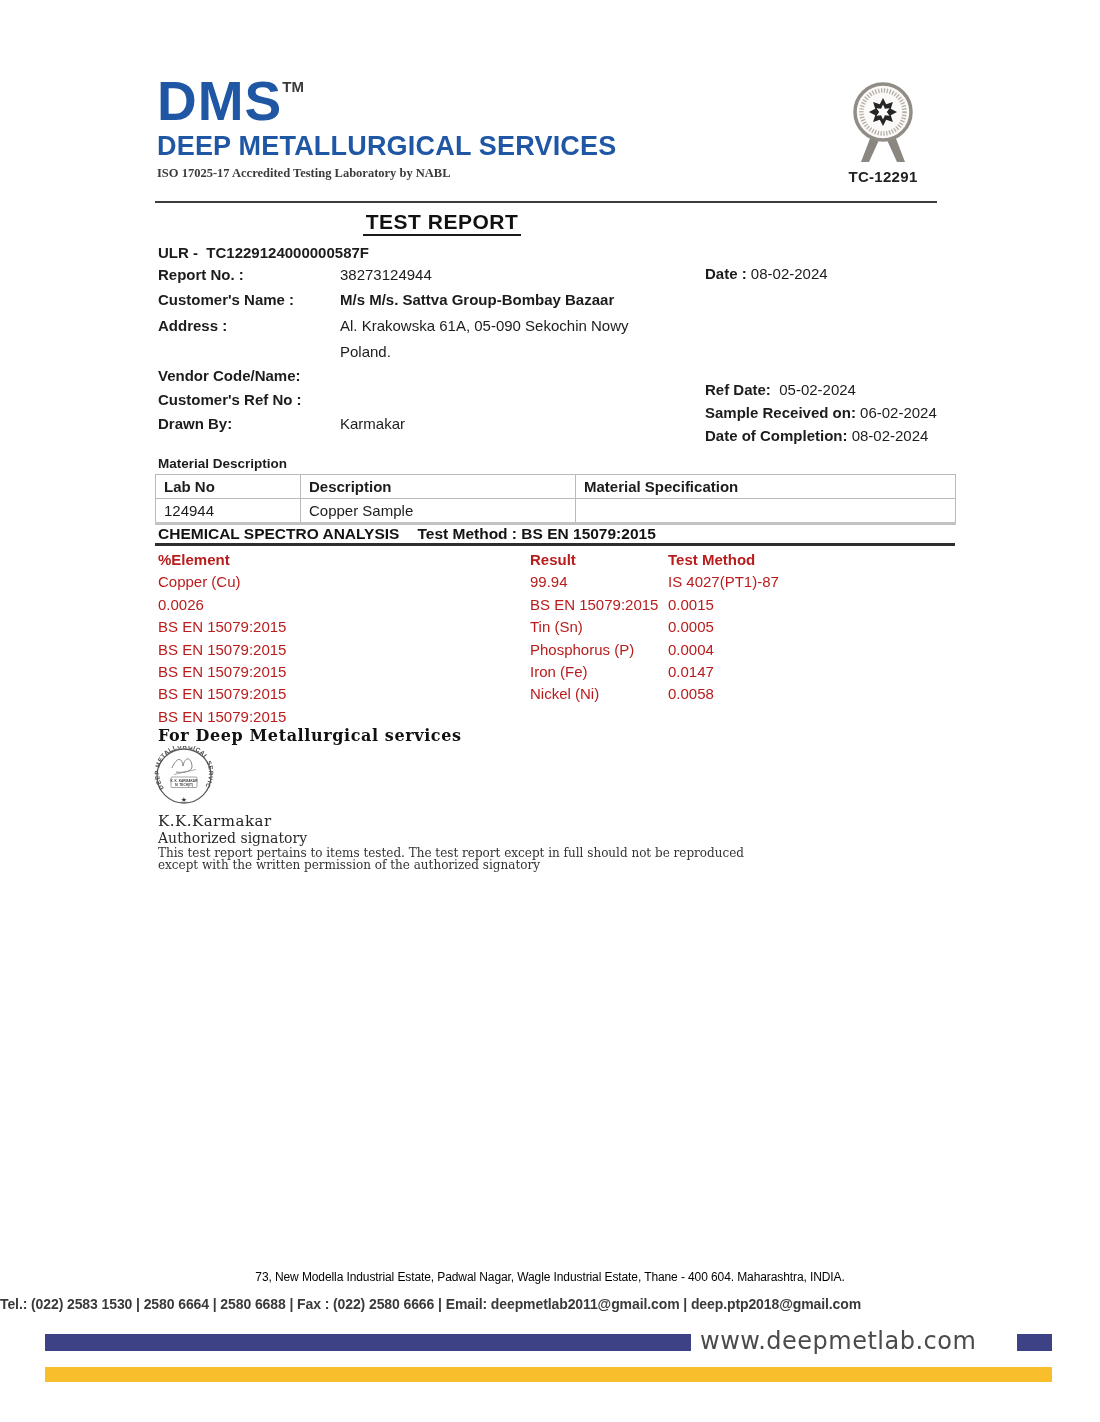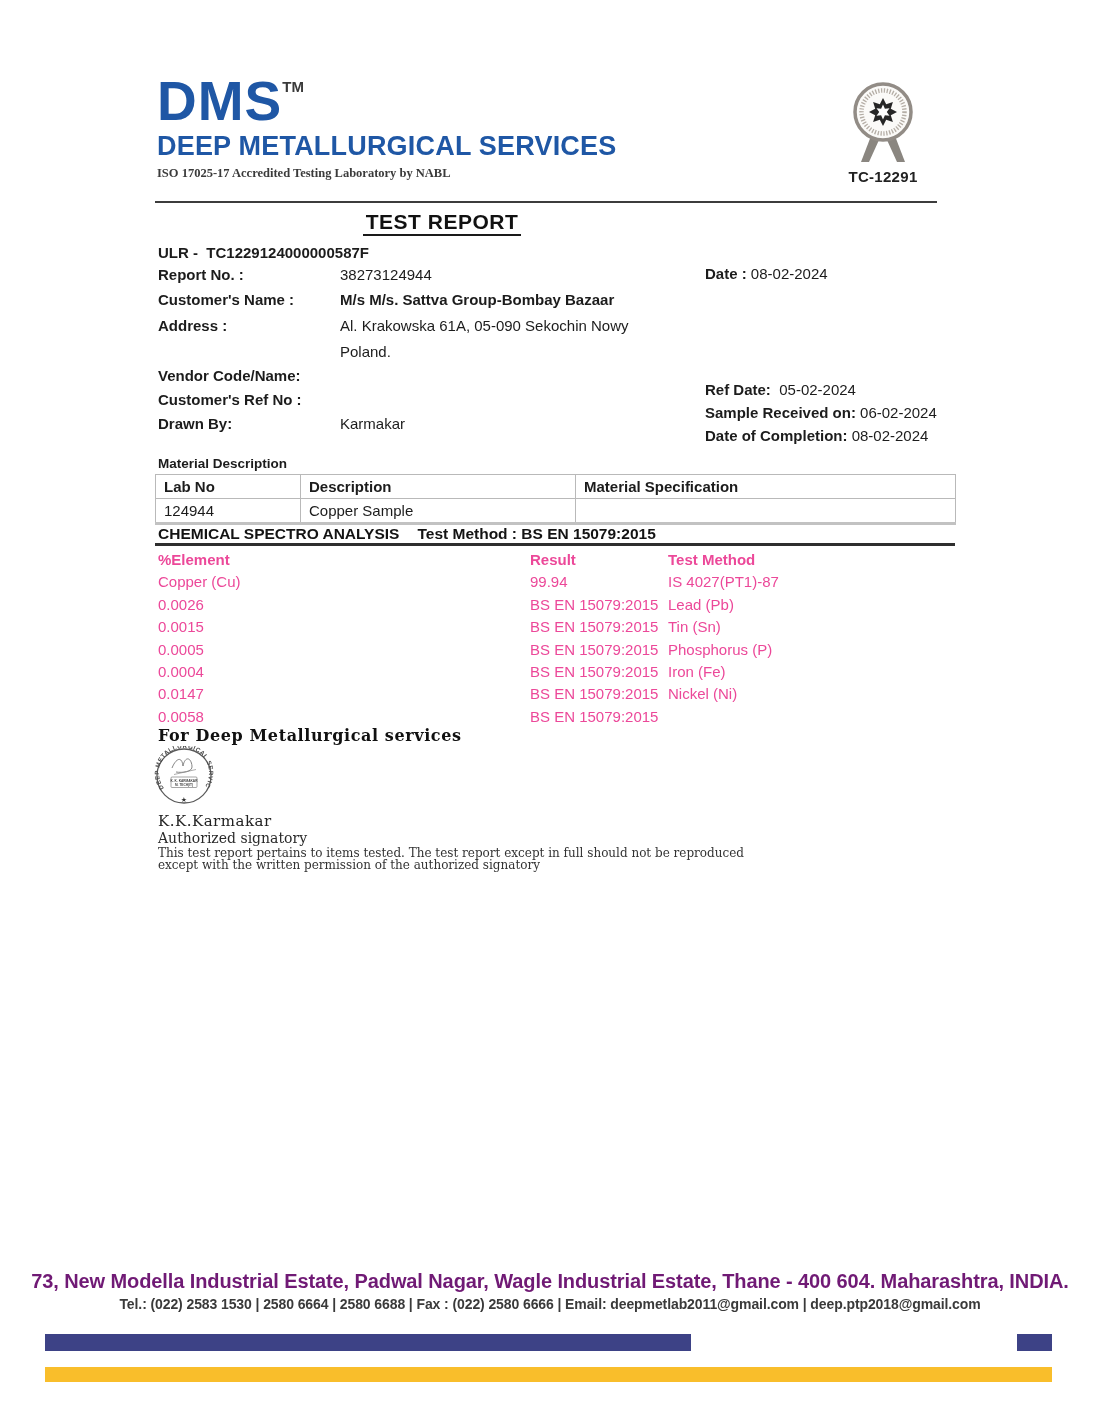--- a/index.html
+++ b/index.html
@@ -35,34 +35,34 @@
   .mat-label{left:158px; top:456px; font-size:13.5px; font-weight:bold; color:#1c1c1c;}
   .mat-table{left:155px; top:474px; width:800px; border-collapse:collapse; table-layout:fixed; font-size:15px; color:#1c1c1c;}
   .mat-table td{border:1px solid #b9b9b9; height:21px; padding:1px 8px; vertical-align:middle; overflow:hidden; white-space:nowrap;}
   .mat-table tr.hdr td{font-weight:bold;}
   .mat-table{border-bottom:3px solid #c2c2c2;}
 
   
   .chem-head{left:158px; top:525px; font-size:15.5px; font-weight:bold; color:#131313;}
   .chem-head .gap{display:inline-block; width:18px;}
   .chem-rule{left:155px; top:543px; width:800px; height:2.5px; background:#2e2e2e;}
-  .an-grid{left:158px; top:549px; width:800px; display:grid; grid-template-columns:372px 138px 1fr; font-size:15px; color:#ec4899;}
+  .an-grid{left:158px; top:549px; width:800px; display:grid; grid-template-columns:372px 138px 1fr; font-size:15px; color:#b91c1c;}
   .an-grid > div{height:22.4px; line-height:22.4px; white-space:nowrap;}
   .an-hdr{font-weight:bold;}
 
   
   .for-line{left:158px; top:726px; font-family:"DejaVu Serif", serif; font-weight:bold; font-size:16px; letter-spacing:0.6px; color:#111111;}
   .stamp{left:152px; top:746px;}
   .sig-name{left:158px; top:812px; font-family:"DejaVu Serif", serif; font-size:15px; color:#222222; letter-spacing:0.5px;}
   .sig-role{left:158px; top:830px; font-family:"DejaVu Serif", serif; font-size:14px; color:#2a2a2a;}
   .sig-disc{left:158px; top:848px; font-family:"DejaVu Serif", serif; font-size:12px; line-height:11.5px; color:#333333;}
 
   
-  .f-address{left:0; top:1270px; width:1100px; text-align:center; font-size:20px; font-weight:bold; color:#701a75; letter-spacing:-0.1px;}
-  .f-contact{left:0; top:1296px; width:1100px; text-align:center; font-size:14px; font-weight:bold; color:#3a3a3a; letter-spacing:-0.1px;}
+  .f-address{left:0; top:1270px; width:1100px; text-align:center; font-size:12px; font-weight:normal; color:#000000; letter-spacing:-0.1px;}
+  .f-contact{left:0; top:1296px; width:1100px; font-size:14px; font-weight:bold; color:#3a3a3a; letter-spacing:-0.1px;}
   .navy-bar{left:45px; top:1334px; width:646px; height:17px; background:#3d4286;}
   .website{left:700px; top:1327px; font-family:"DejaVu Sans", sans-serif; font-size:24px; color:#4b4b4b; letter-spacing:0.5px;}
   .navy-square{left:1017px; top:1334px; width:35px; height:17px; background:#3d4286;}
   .yellow-bar{left:45px; top:1367px; width:1007px; height:15px; background:#f9be2b;}
 </style>
 </head>
 <body>
 
 <div class="page">
 
@@ -139,21 +139,20 @@
     <div class="an-hdr">Result</div>
     <div class="an-hdr">Test Method</div>
 
     <div>Copper (Cu)</div>
     <div>99.94</div>
     <div>IS 4027(PT1)-87</div>
 
     <div>0.0026</div>
     <div>BS EN 15079:2015</div>
 
-    <div>Lead (Pb)</div>
     <div>0.0015</div>
     <div>BS EN 15079:2015</div>
 
     <div>Tin (Sn)</div>
     <div>0.0005</div>
     <div>BS EN 15079:2015</div>
 
     <div>Phosphorus (P)</div>
     <div>0.0004</div>
     <div>BS EN 15079:2015</div>
@@ -190,16 +189,17 @@
   <div class="abs sig-name">K.K.Karmakar</div>
   <div class="abs sig-role">Authorized signatory</div>
   <div class="abs sig-disc">
     <div>This test report pertains to items tested. The test report except in full should not be reproduced</div>
     <div>except with the written permission of the authorized signatory</div>
   </div>
 
   <div class="abs f-address">73, New Modella Industrial Estate, Padwal Nagar, Wagle Industrial Estate, Thane - 400 604. Maharashtra, INDIA.</div>
   <div class="abs f-contact">Tel.: (022) 2583 1530 | 2580 6664 | 2580 6688 | Fax :  (022) 2580 6666 | Email: deepmetlab2011@gmail.com | deep.ptp2018@gmail.com</div>
   <div class="abs navy-bar"></div>
+  <div class="abs website">www.deepmetlab.com</div>
   <div class="abs navy-square"></div>
   <div class="abs yellow-bar"></div>
 
 </div>
 
 </body></html>

